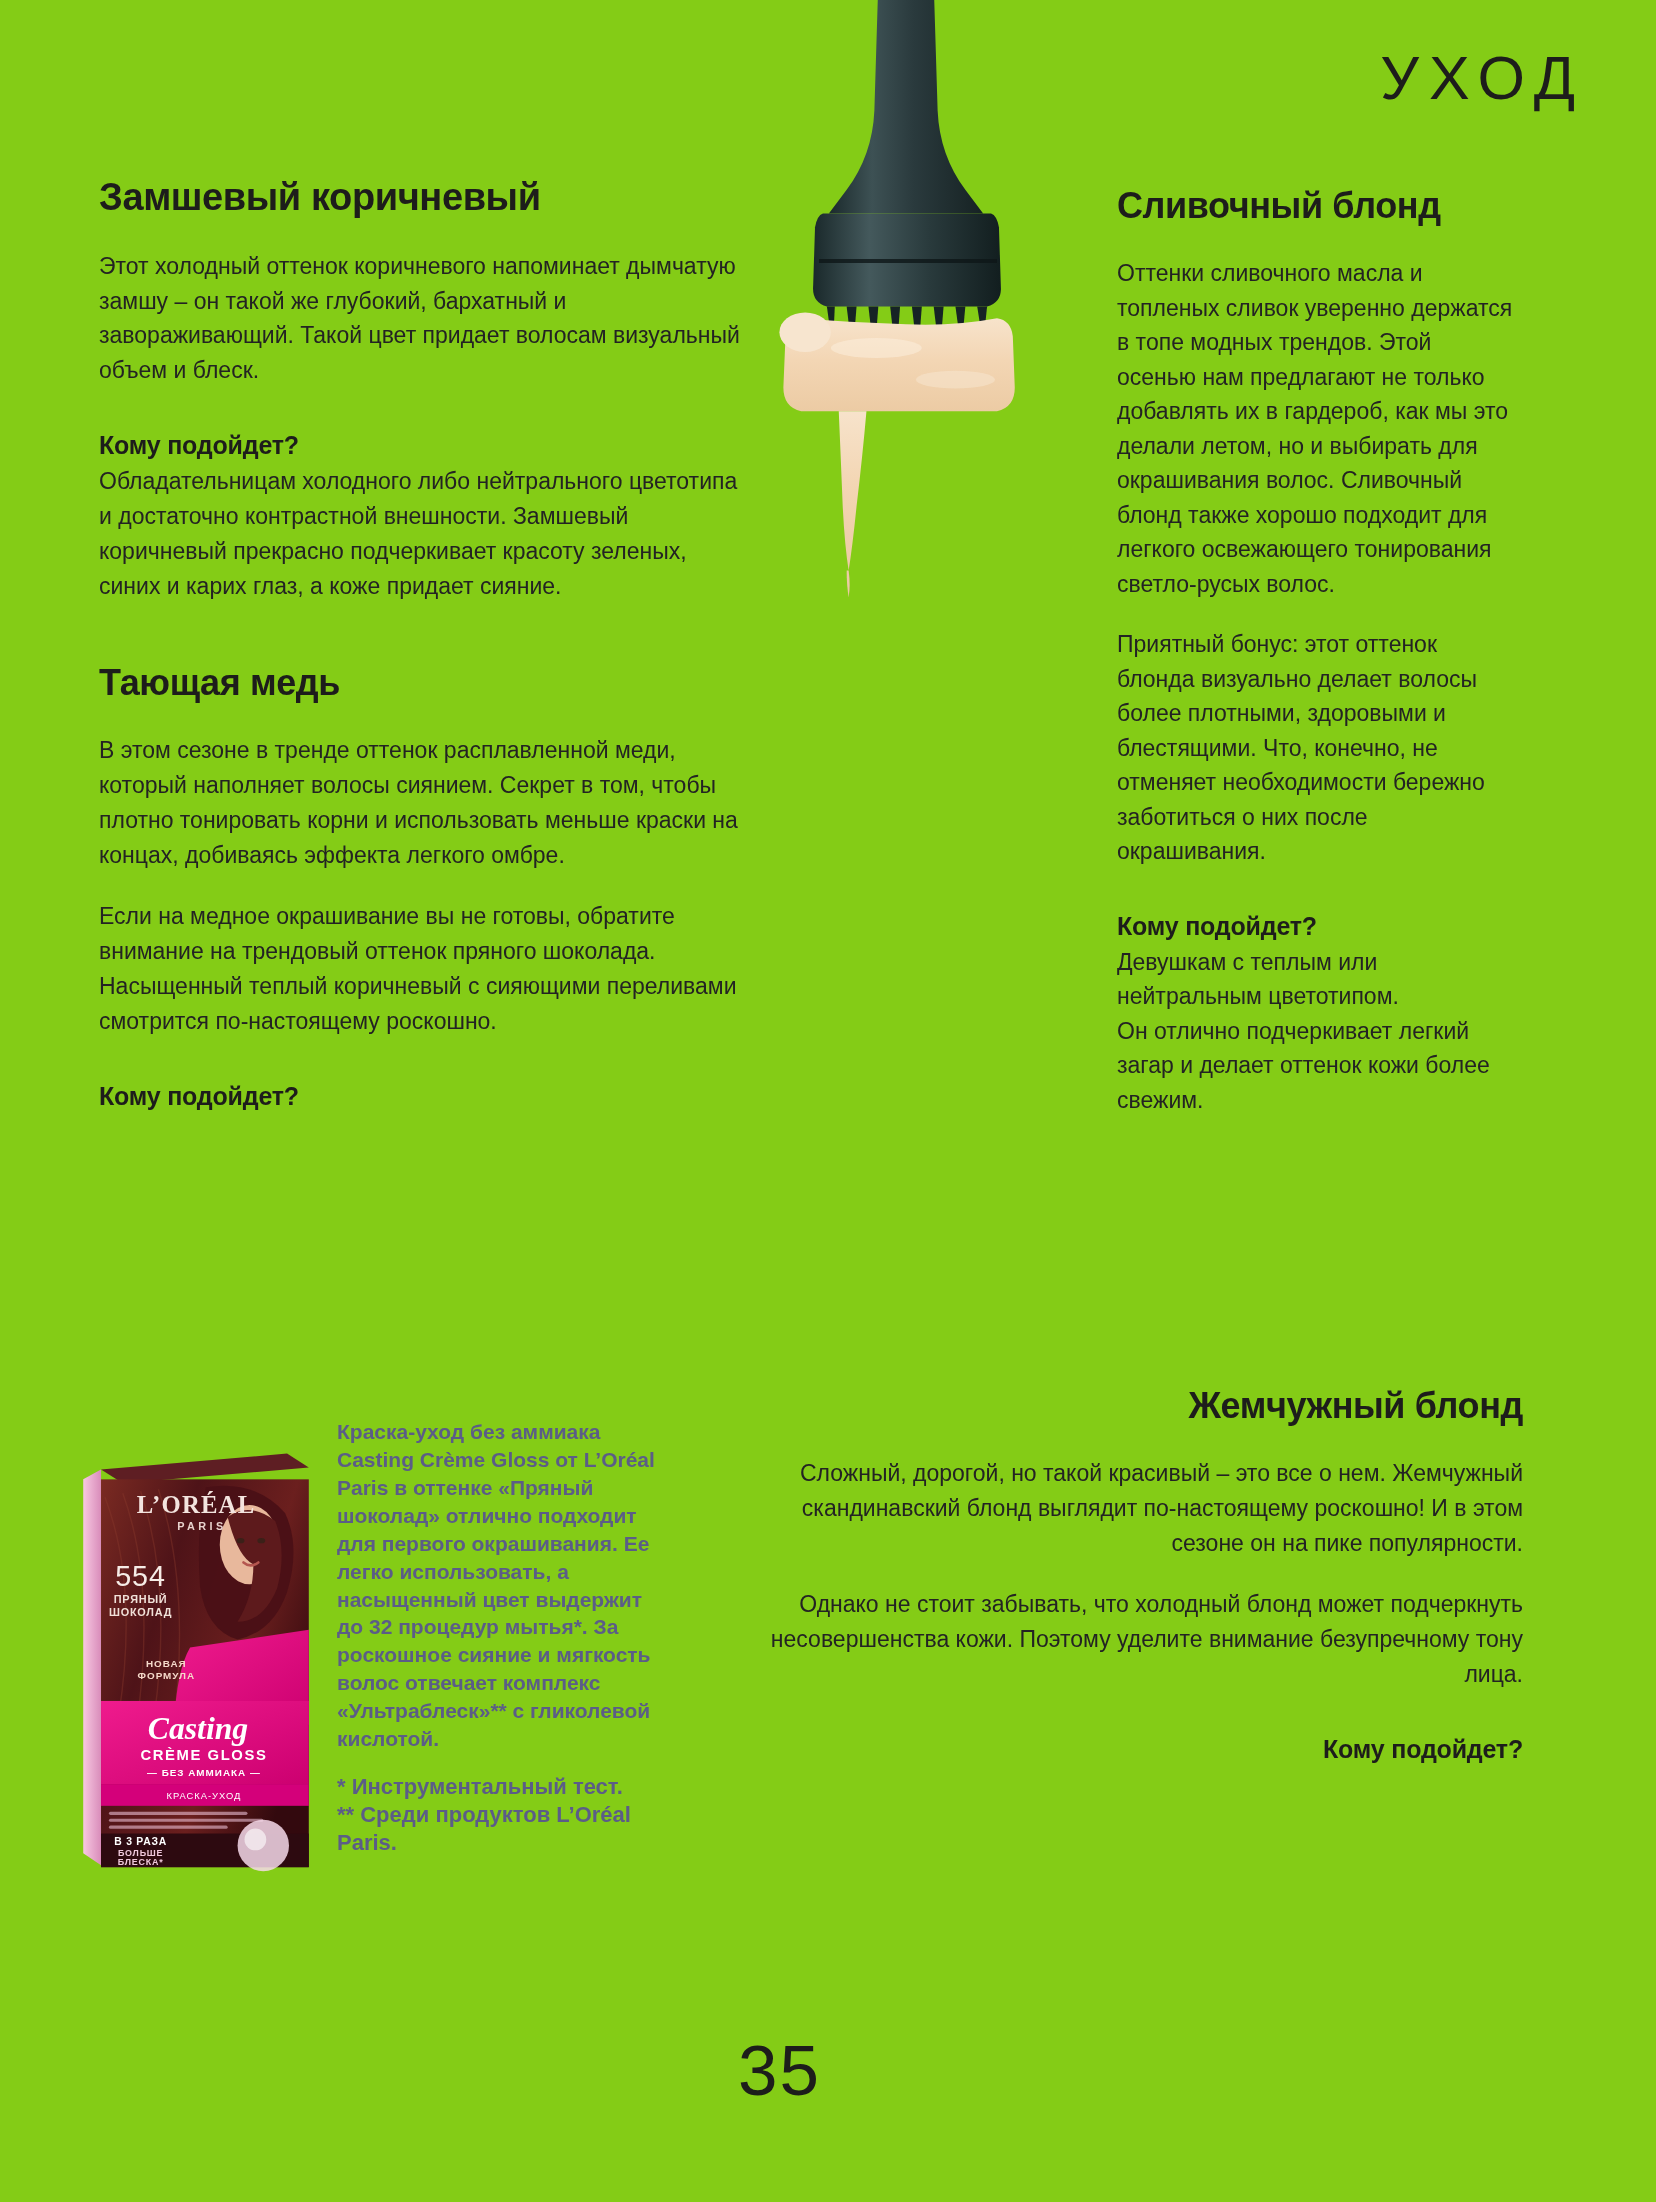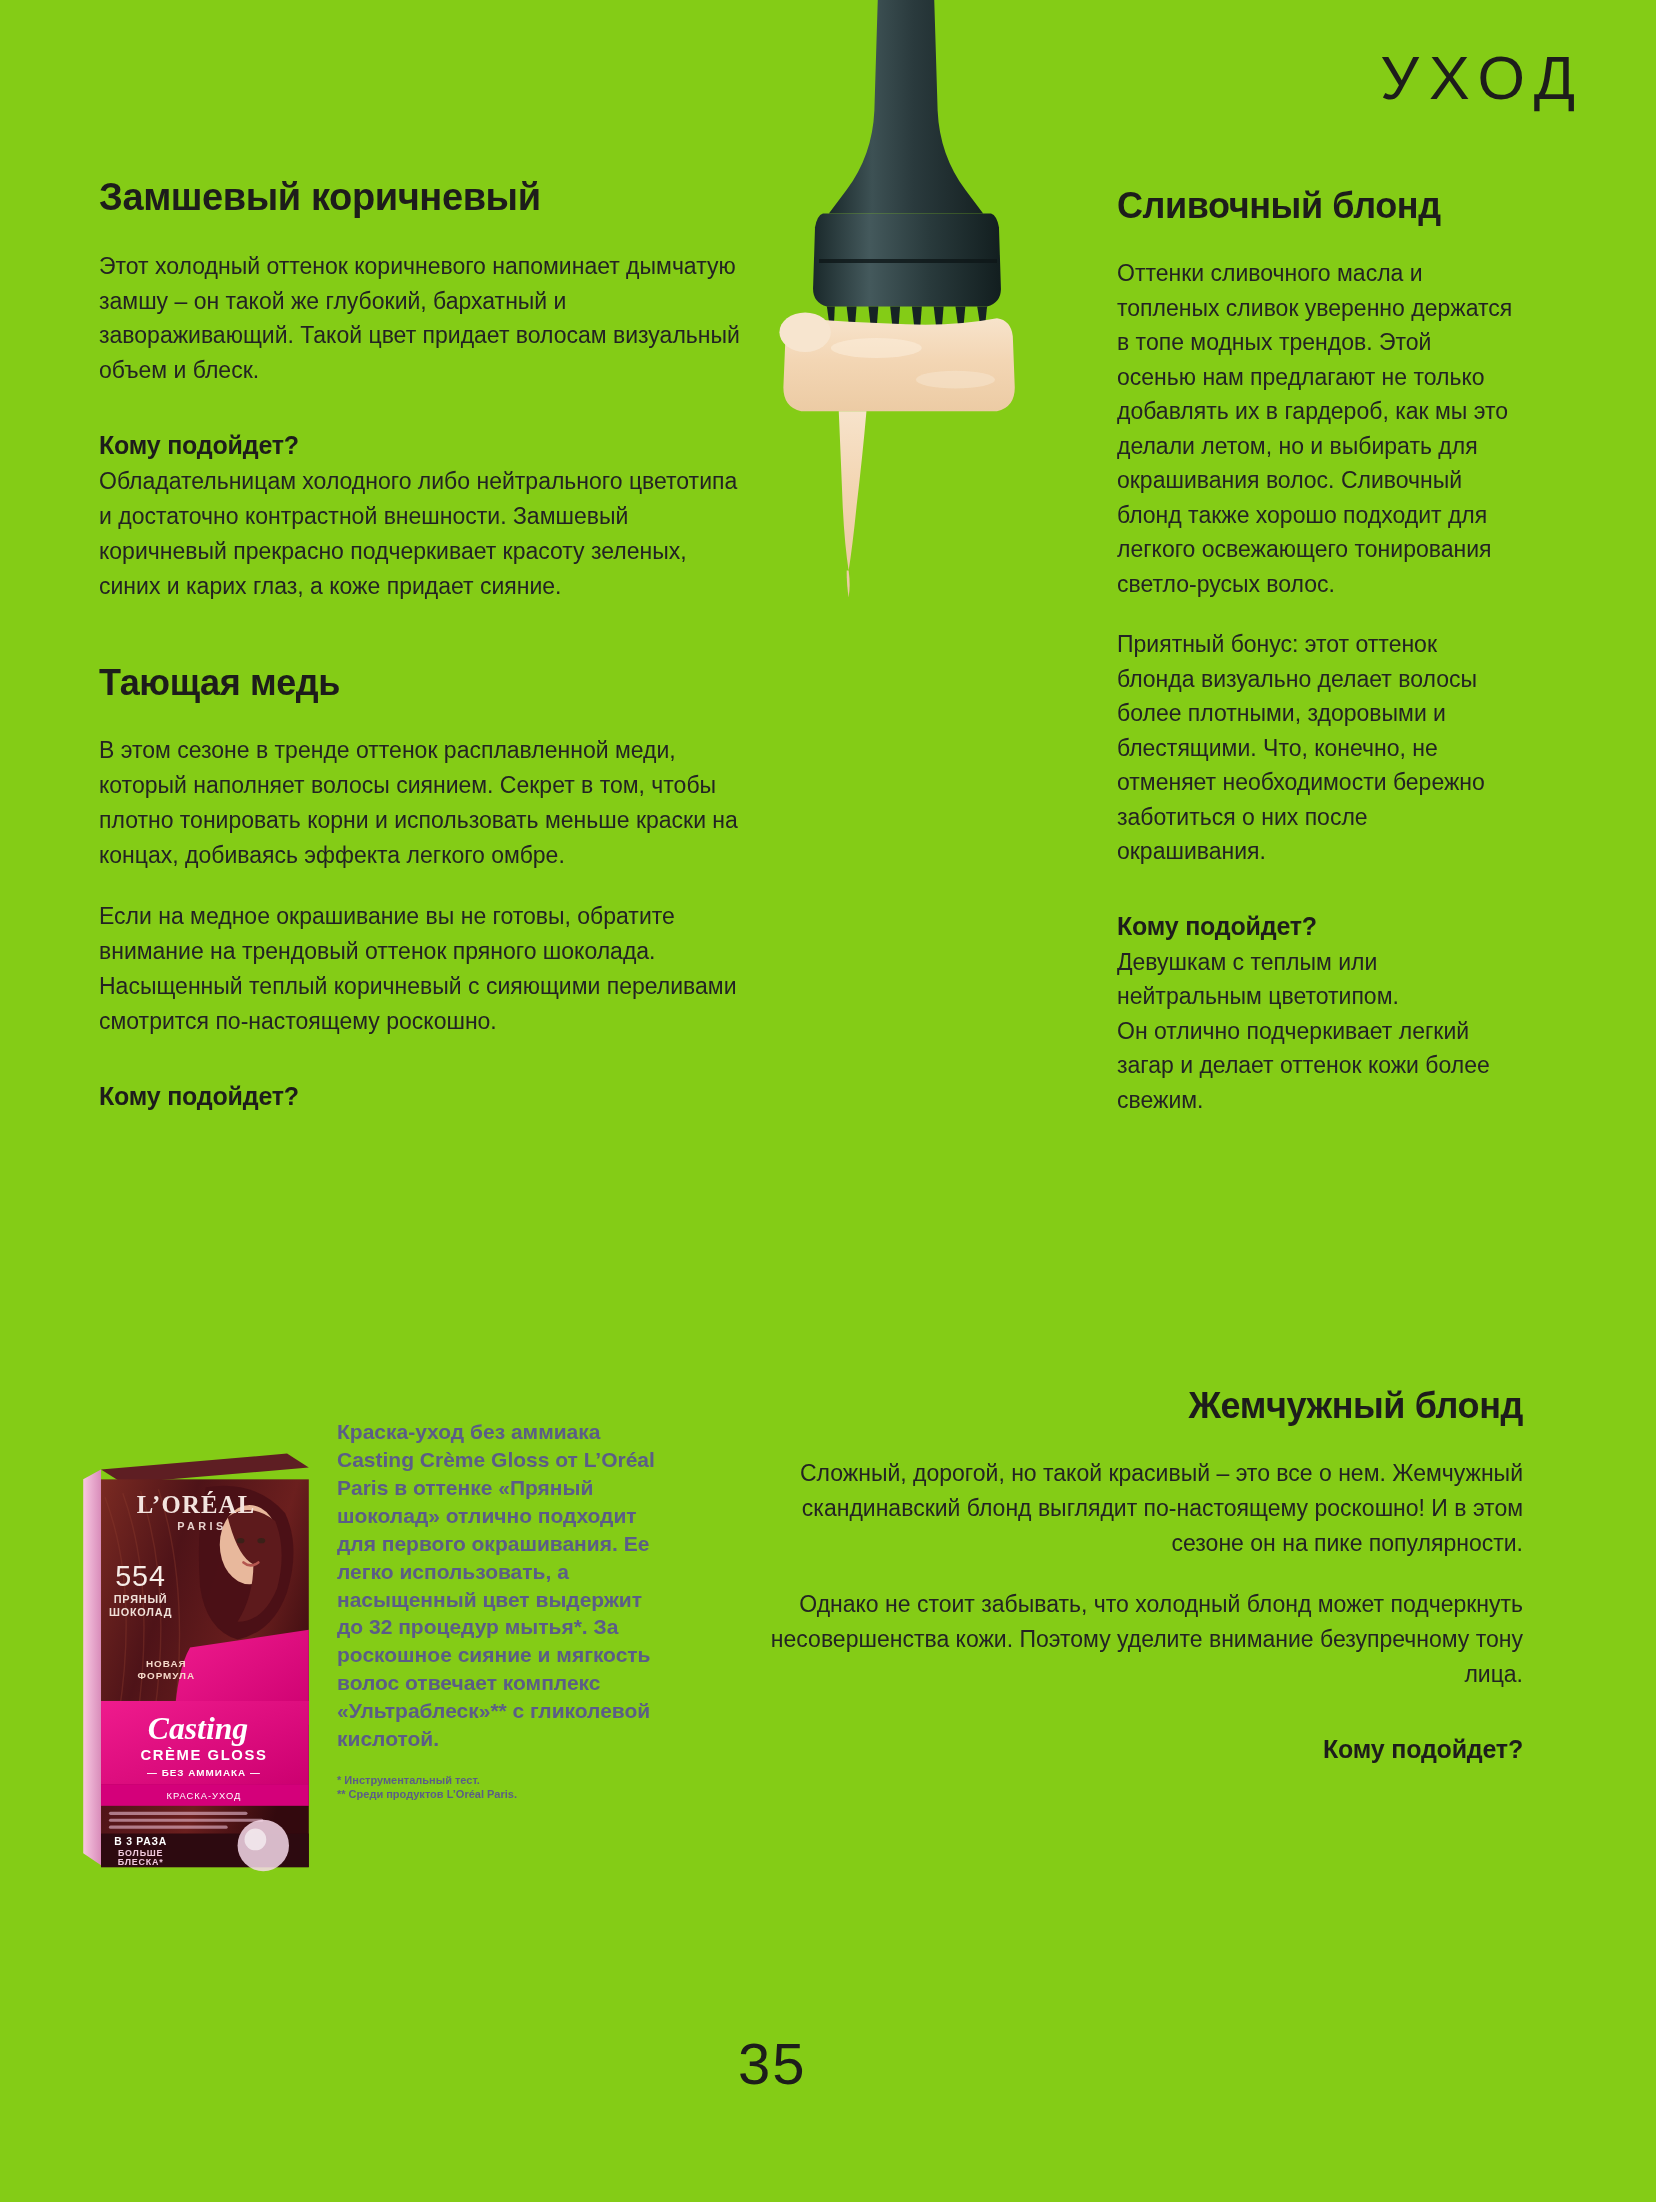--- a/index.html
+++ b/index.html
@@ -106,40 +106,40 @@
 
   .product-caption {
     width: 327px;
     font-size: 21px;
     line-height: 1.33;
     font-weight: 700;
     color: #5b5d87;
   }
   .product-footnote {
     margin-top: 20px;
-    font-size: 11px;
+    font-size: 22px;
     line-height: 1.28;
     font-weight: 700;
     color: #5b5d87;
   }
 
   .lower-right {
     position: absolute;
     left: 731px;
     top: 1386px;
     width: 792px;
     text-align: right;
   }
 
   
   .page-number {
     position: absolute;
     left: 738px;
     top: 2035px;
-    font-size: 58px;
+    font-size: 71px;
     font-weight: 300;
     color: #1d1d1b;
     letter-spacing: 2px;
     line-height: 1;
   }
 </style>
 </head>
 <body>
 
 <div class="page">

